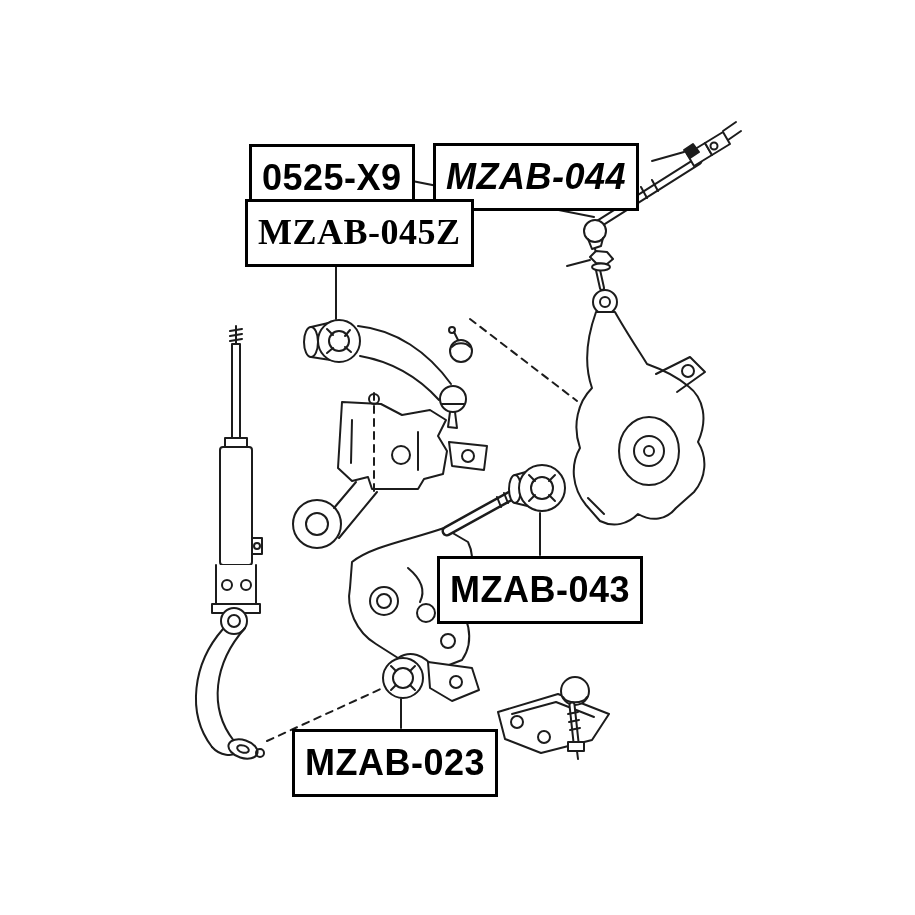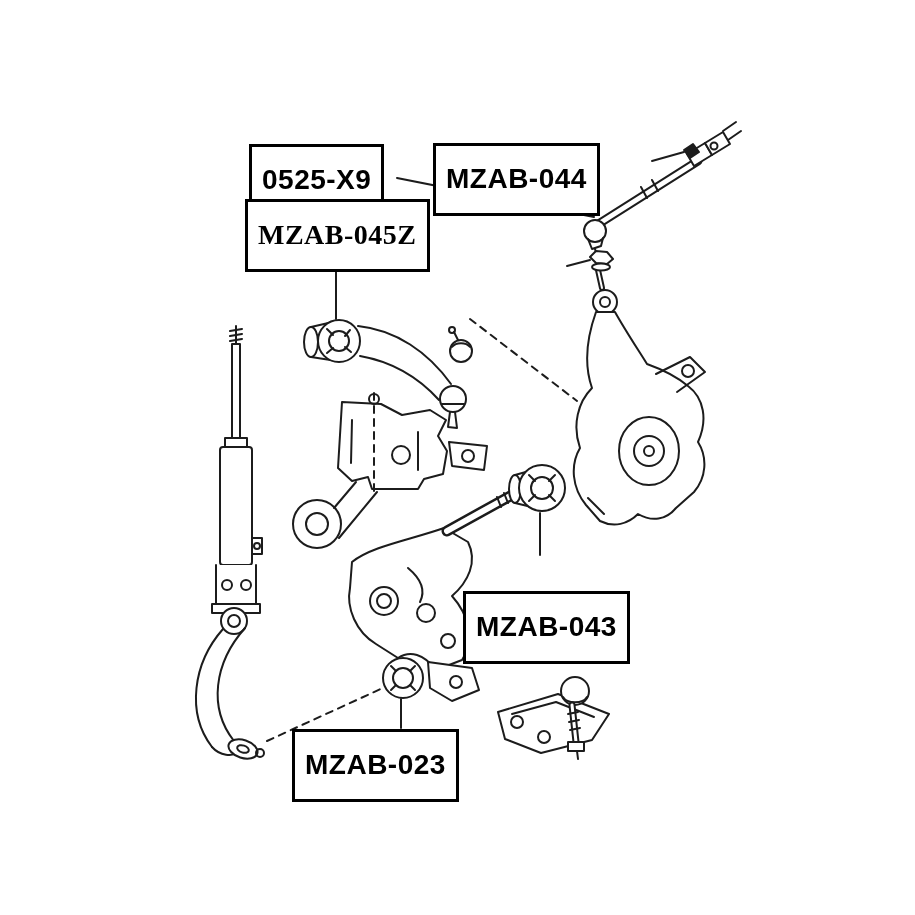--- a/index.html
+++ b/index.html
@@ -10,32 +10,32 @@
     overflow:hidden;
     font-family:"Liberation Sans",sans-serif;
   }
   .canvas svg{position:absolute;left:0;top:0;}
   .part-label{
     position:absolute;
     border:3px solid #000;
     background:#fff;
     color:#000;
     font-weight:bold;
-    font-size:28px;
+    font-size:36px;
     line-height:1.1;
-    padding:18px 10px;
+    padding:11px 10px;
     white-space:nowrap;
     letter-spacing:0.5px;
     z-index:5;
   }
   #lab-0525x9   {left:249px; top:144px;}
-  #lab-mzab044  {left:433px; top:143px;}
+  #lab-mzab044  {left:433px; top:143px;font-style:italic;}
   #lab-mzab045z {left:245px; top:199px;font-family:Liberation Serif, serif;}
   #lab-mzbbfx9  {left:359px; top:248px;}
-  #lab-mzab043  {left:463px; top:556px;margin-top:35px;}
+  #lab-mzab043  {left:437px; top:556px;}
   #lab-mzab042  {left:292px; top:729px;}
 </style>
 </head>
 <body>
 
 <div class="canvas">
 
   <svg width="915" height="915" viewBox="0 0 915 915">
     <g stroke="#1c1c1c" stroke-width="2" fill="none" stroke-linecap="round" stroke-linejoin="round">
 

